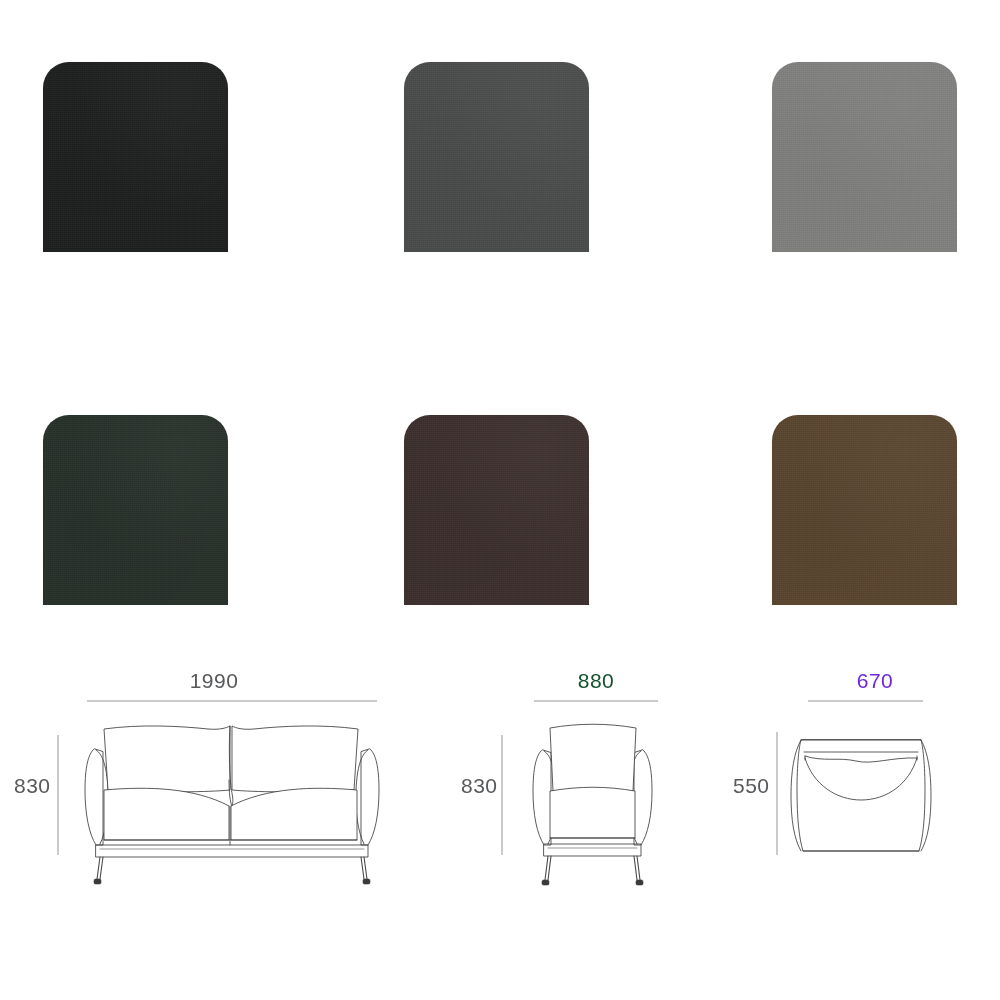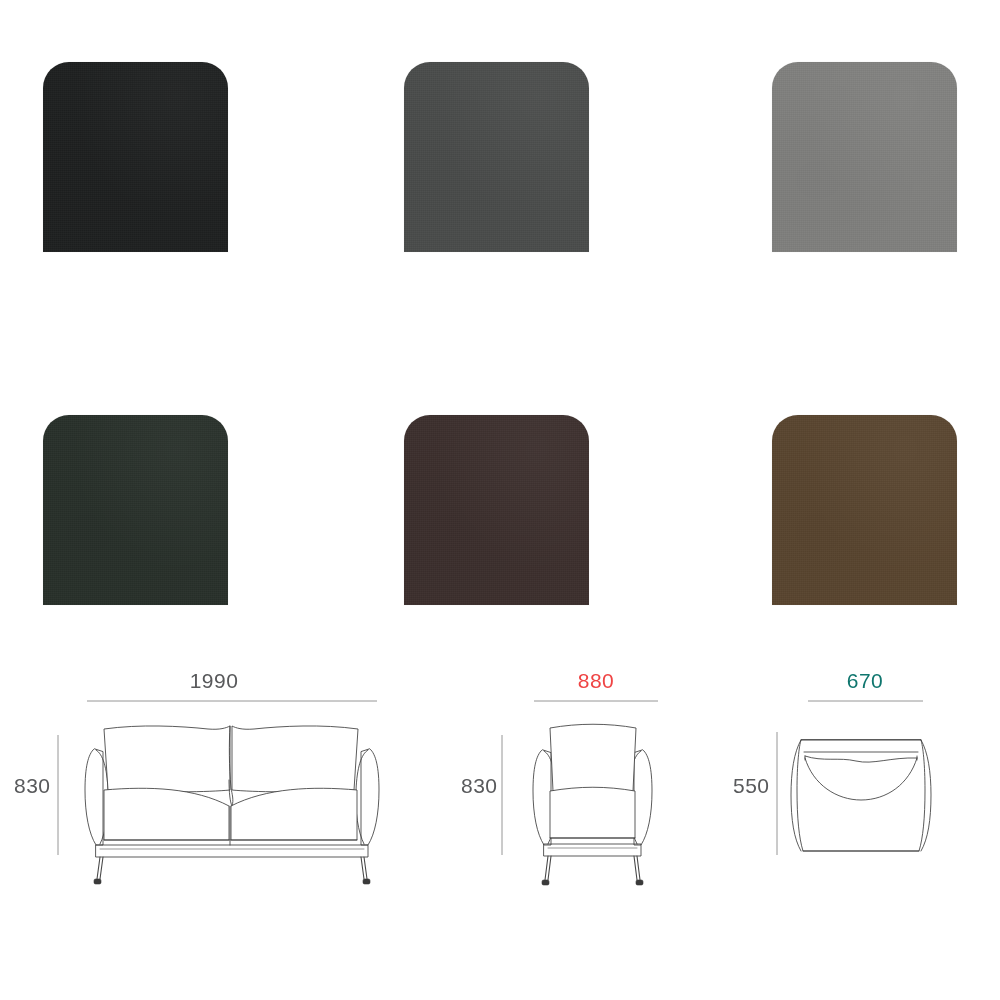--- a/index.html
+++ b/index.html
@@ -193,21 +193,21 @@
 
         <path class="dwg-leg" d="M364 217 L 367 239"></path>
         <path class="dwg-leg" d="M361 217 L 364 239"></path>
         <rect class="dwg-foot" x="363" y="239" width="7" height="5" rx="1.6"></rect>
       </g>
     </svg>
   </div>
 
   <div class="dim-block" id="dim-armchair">
 
-    <div class="dim-label dim-width-label" style="left: 166px; top: 29px; transform: translateX(-50%); color: #ef4444;">880</div>
+    <div class="dim-label dim-width-label" style="left: 166px; top: 29px; transform: translateX(-50%); color: #14532d;">880</div>
 
     <div class="dim-label dim-height-label" style="left: 31px; top: 134px; color: rgb(88, 89, 91);">830</div>
 
     <svg width="280" height="360" viewBox="0 0 280 360">
 
       <line class="ext-line" x1="104" y1="61" x2="228" y2="61" stroke="#8a8a8a"></line>
 
       <line class="ext-line" x1="72" y1="95" x2="72" y2="215" stroke="#8a8a8a"></line>
 
       <g>
@@ -234,21 +234,21 @@
 
         <path class="dwg-leg" d="M207 216 L 210 240"></path>
         <path class="dwg-leg" d="M204 216 L 207 240"></path>
         <rect class="dwg-foot" x="206" y="240" width="7" height="5" rx="1.6"></rect>
       </g>
     </svg>
   </div>
 
   <div class="dim-block" id="dim-side">
 
-    <div class="dim-label dim-width-label" style="left: 150px; top: 29px; transform: translateX(-50%); color: #0f766e;">670</div>
+    <div class="dim-label dim-width-label" style="left: 160px; top: 29px; transform: translateX(-50%); color: #6d28d9;">670</div>
 
     <div class="dim-label dim-height-label" style="left: 18px; top: 134px; color: rgb(88, 89, 91);">550</div>
 
     <svg width="285" height="360" viewBox="0 0 285 360">
 
       <line class="ext-line" x1="93" y1="61" x2="208" y2="61" stroke="#8a8a8a"></line>
 
       <line class="ext-line" x1="62" y1="92" x2="62" y2="215" stroke="#8a8a8a"></line>
 
       <g>

